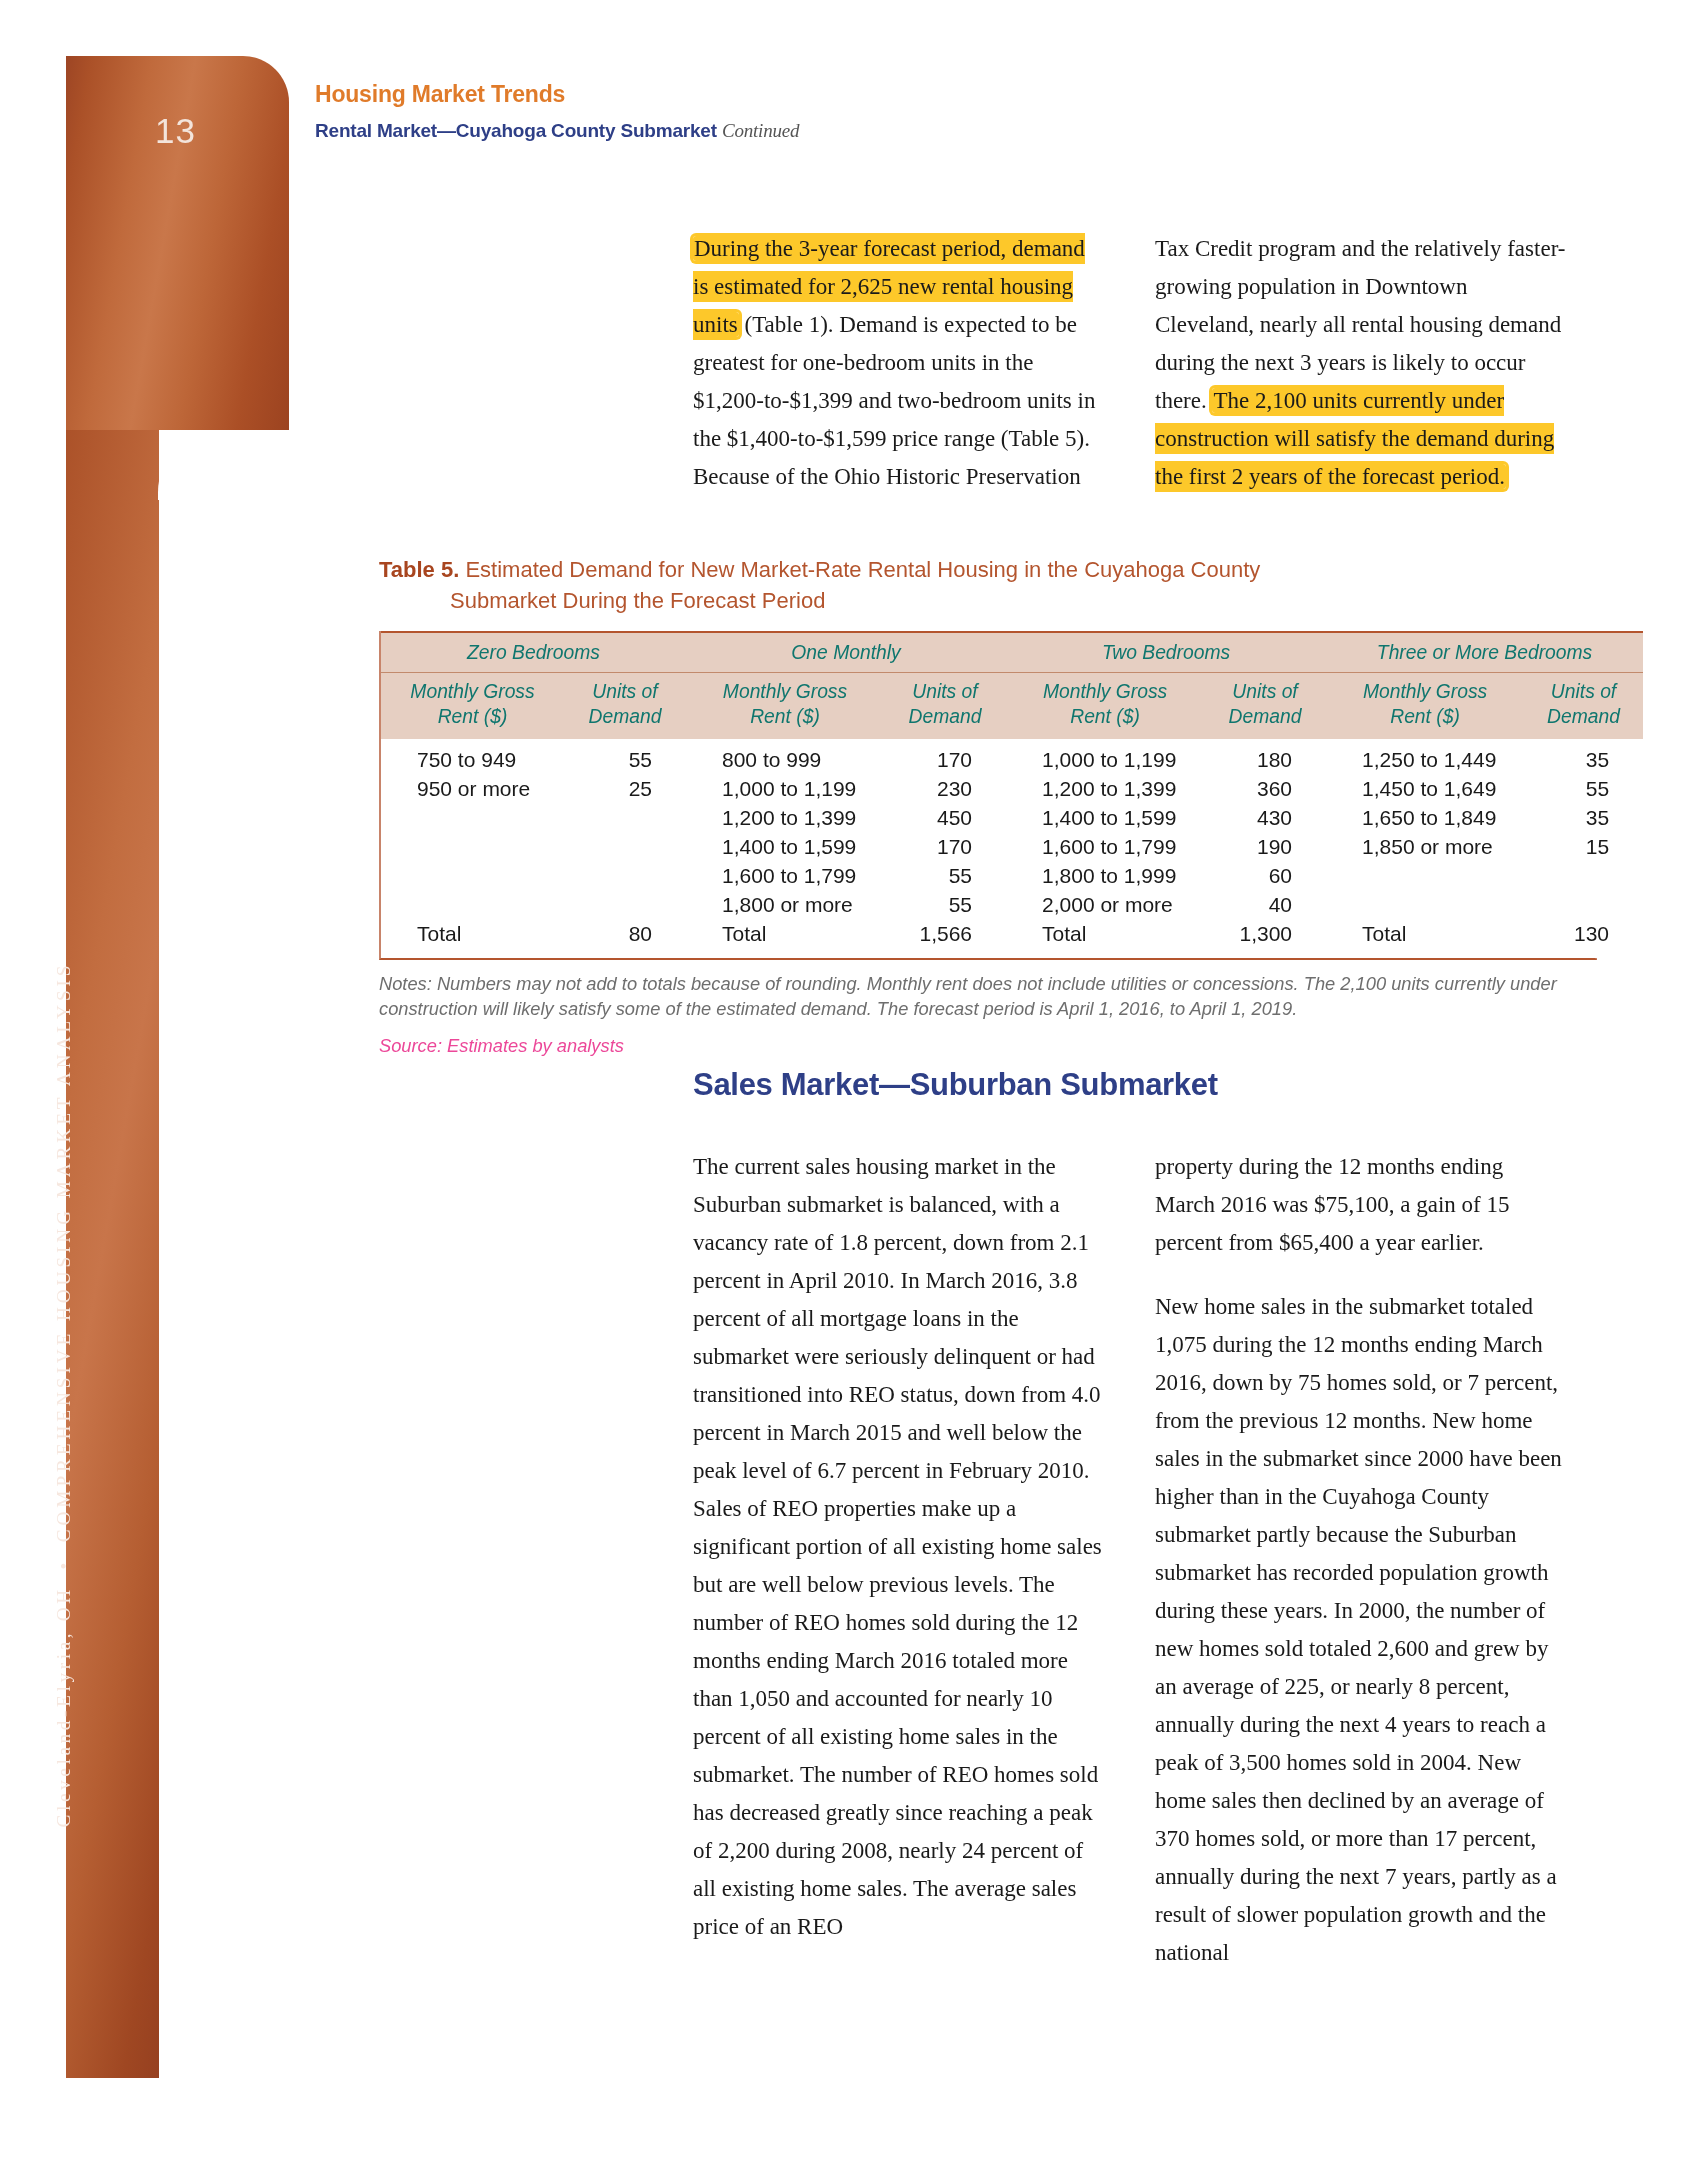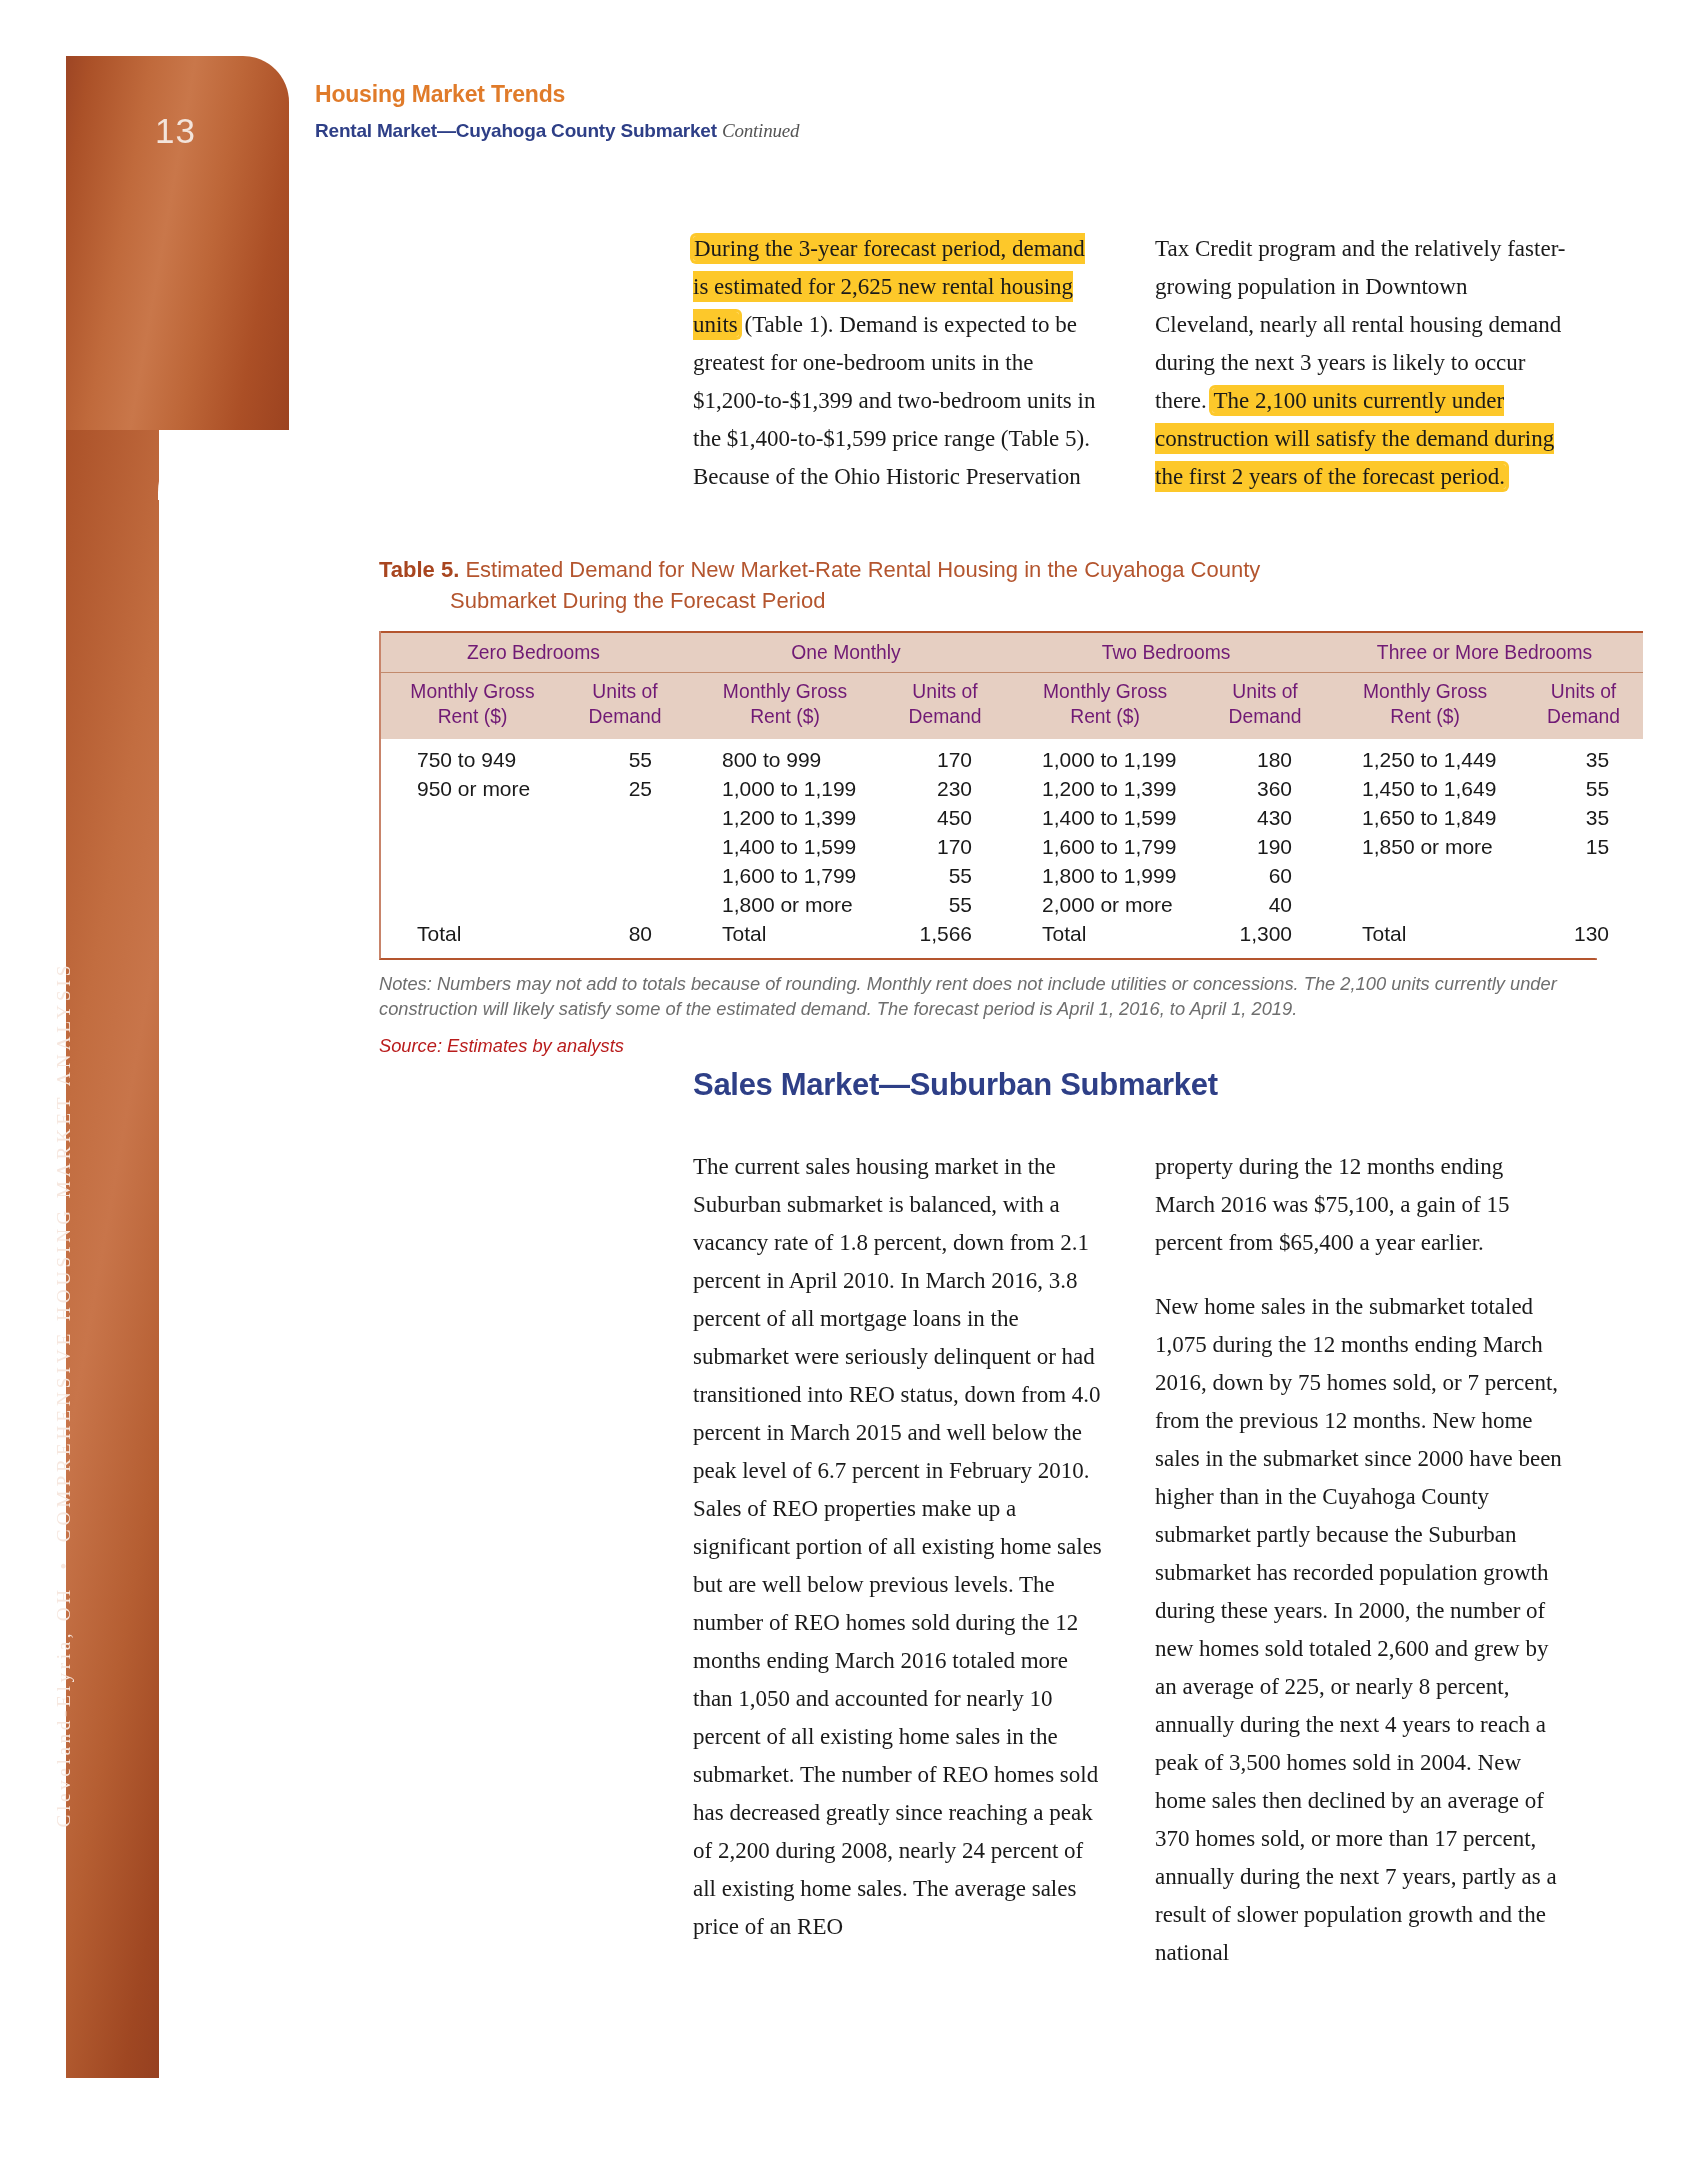--- a/index.html
+++ b/index.html
@@ -112,21 +112,22 @@
 
   table.t5 {
     margin-top:15px;
     border-collapse:collapse;
     width:1218px;
     font-family:"Liberation Sans", sans-serif;
     table-layout:fixed;
   }
   table.t5 .grp-band td, table.t5 .sub-band td {
     background:#e6cfc2;
-    color:#701a75;
+    color:#0f766e;
+    font-style:italic;
   }
   table.t5 .grp-band td {
     font-size:19.3px;
     text-align:center;
     padding:9px 0 8px 0;
   }
   table.t5 .grp-band td.grp {
     border-bottom:1px solid #c28a6c;
   }
   table.t5 tr.top-rule td { border-top:2px solid #b4552e; }
@@ -160,21 +161,21 @@
     font-size:18.3px;
     line-height:25px;
     color:#6e6e6e;
     width:1203px;
   }
   .source {
     margin-top:14px;
     font-family:"Liberation Sans", sans-serif;
     font-style:italic;
     font-size:18.3px;
-    color:#b91c1c;
+    color:#ec4899;
   }
 
   
   #sales-heading {
     position:absolute; left:693px; top:1067px;
     font-family:"Liberation Sans", sans-serif;
     font-weight:bold;
     font-size:31px;
     color:#2e3f87;
     letter-spacing:-0.3px;

